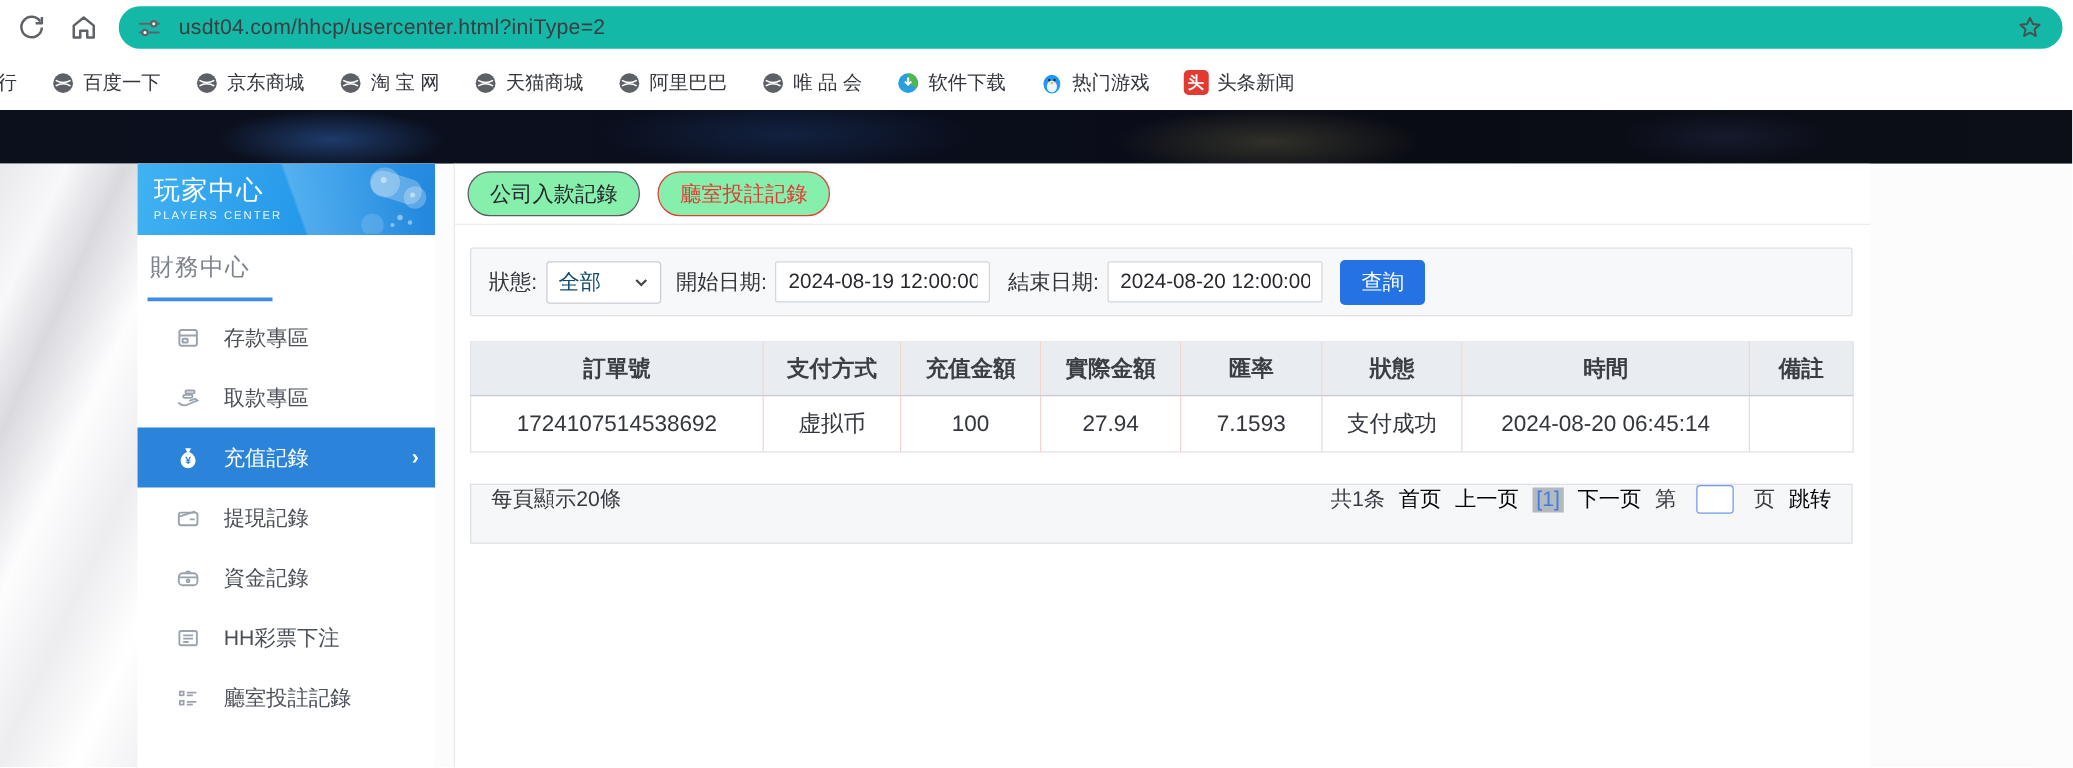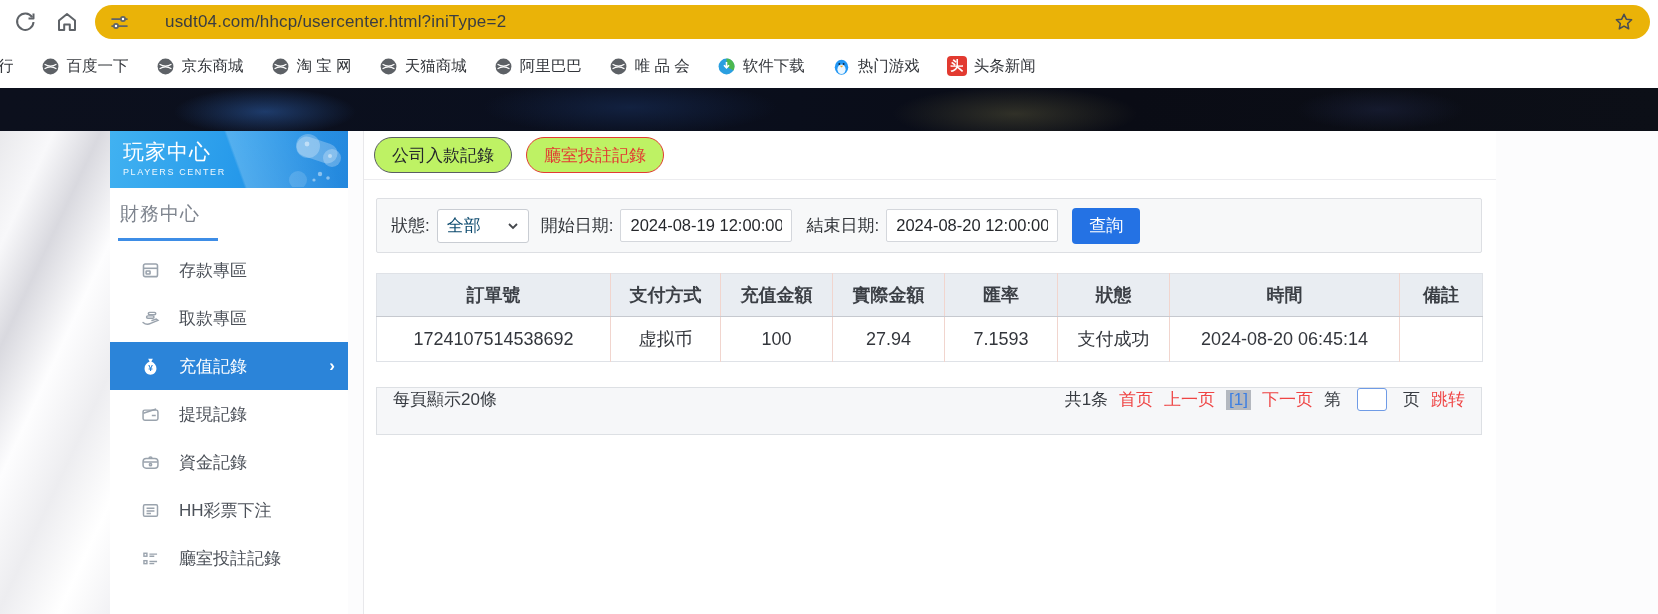--- a/index.html
+++ b/index.html
@@ -6,22 +6,22 @@
   html,body { background:#fff; }
   body { font-family:"Liberation Sans","DejaVu Sans",sans-serif; }
   #screen { position:relative; width:1658px; height:614px; overflow:hidden; background:#fff; }
 
   
   .toolbar { position:absolute; top:0; left:0; right:0; height:44px; background:#fff; }
   .tbtn { position:absolute; top:10px; width:24px; height:24px; cursor:pointer; }
   .tbtn svg { width:100%; height:100%; }
   .reload { left:13px; }
   .homeb  { left:55px; }
-  .urlbar { position:absolute; left:95px; top:5px; right:8px; height:34px; background:#eab308;
-            border-radius:17px; display:flex; align-items:center; padding:0 14px;gap:22px; }
+  .urlbar { position:absolute; left:95px; top:5px; right:8px; height:34px; background:#14b8a6;
+            border-radius:17px; display:flex; align-items:center; padding:0 14px; }
   .tune { width:21px; height:21px; margin-right:13px; flex:0 0 auto; }
   .tune svg { width:100%; height:100%; }
   .url  { font-size:17px; color:#3a3d42; letter-spacing:.2px; white-space:nowrap; }
   .star { position:absolute; right:15px; top:6px; width:22px; height:22px; }
   .star svg { width:100%; height:100%; }
 
   .bookmarks { position:absolute; top:44px; left:0; right:0; height:44px; background:#fff;
                display:flex; align-items:center; gap:27px; padding-left:2px;
                font-size:15.5px; color:#33363b; white-space:nowrap; }
   .bm { display:flex; align-items:center; gap:7px; cursor:pointer; }
@@ -61,21 +61,21 @@
   .item .ic svg { width:100%; height:100%; }
   .item.active { background:#2b84d9; color:#fff; }
   .item.active .ic { color:#fff; }
   .chev { position:absolute; right:13px; font-size:17px; font-weight:bold; color:#fff; }
 
   
   .main { position:absolute; left:363px; top:0; width:1133px; height:100%; background:#fff;
           border-left:1px solid #e8e8eb; }
   .tabsrow { height:49px; border-bottom:1px solid #ececef; display:flex; align-items:center;
              gap:14px; padding-left:10px; }
-  .pill { height:36px; line-height:33px; padding:0 17px; border-radius:19px; background:#bef264;
+  .pill { height:36px; line-height:33px; padding:0 17px; border-radius:19px; background:#86efac;
           border:1.5px solid #595d63; color:#24262b; font-size:17px; cursor:pointer; }
   .pill.active { border-color:#e23b33; color:#e23b33; }
 
   .filter { margin:18px 14px 0 12px; height:55px; background:#f7f8f9; border:1px solid #dddfe3;
             border-radius:2px; display:flex; align-items:center; padding-left:14px;
             font-size:17px; color:#33363b; }
   .flabel { margin-right:7px; }
   .select { width:92px; height:34px; background:#fff; border:1px solid #c9cdd3; border-radius:3px;
             display:flex; align-items:center; justify-content:space-between; padding:0 9px;
             font-size:17px; color:#0c4a6e; margin-right:12px; cursor:pointer; }
@@ -88,21 +88,21 @@
   table.grid { margin:20px 14px 0 12px; width:1106px; border-collapse:collapse; table-layout:fixed;
                border:1px solid #dfe2e7; font-size:18px; color:#33363c; background:#fff; }
   table.grid th { height:43px; background:#e9edf2; font-weight:bold; color:#3b3f45;
                   border-left:1px solid #f1d5ce; border-bottom:1px solid #c6c9cf; }
   table.grid td { height:45px; text-align:center; border-left:1px solid #f1d5ce; background:#fff; }
   table.grid th:first-child, table.grid td:first-child { border-left:none; }
 
   .pager { margin:25px 14px 0 12px; height:48px; background:#f6f7f9; border:1px solid #dde0e4;
            display:flex; align-items:flex-start; padding:0 16px; font-size:17px; color:#383c42; }
   .pright { margin-left:auto; display:flex; align-items:center; gap:11px; }
-  .plink { color:#ef4444; cursor:pointer; }
+  .plink { color:#000000; cursor:pointer; }
   .pcur  { color:#3c7ee2; background:#b4b8bf; padding:0 3px; cursor:pointer; }
   .jinput { width:30px; height:23px; border:1px solid #6f9be6; border-radius:3px; background:#fff;
             margin:0 5px; font-family:inherit; font-size:15px; text-align:center; }
 </style>
 </head>
 <body>
 
 <div id="screen">
 
   <div class="toolbar">

